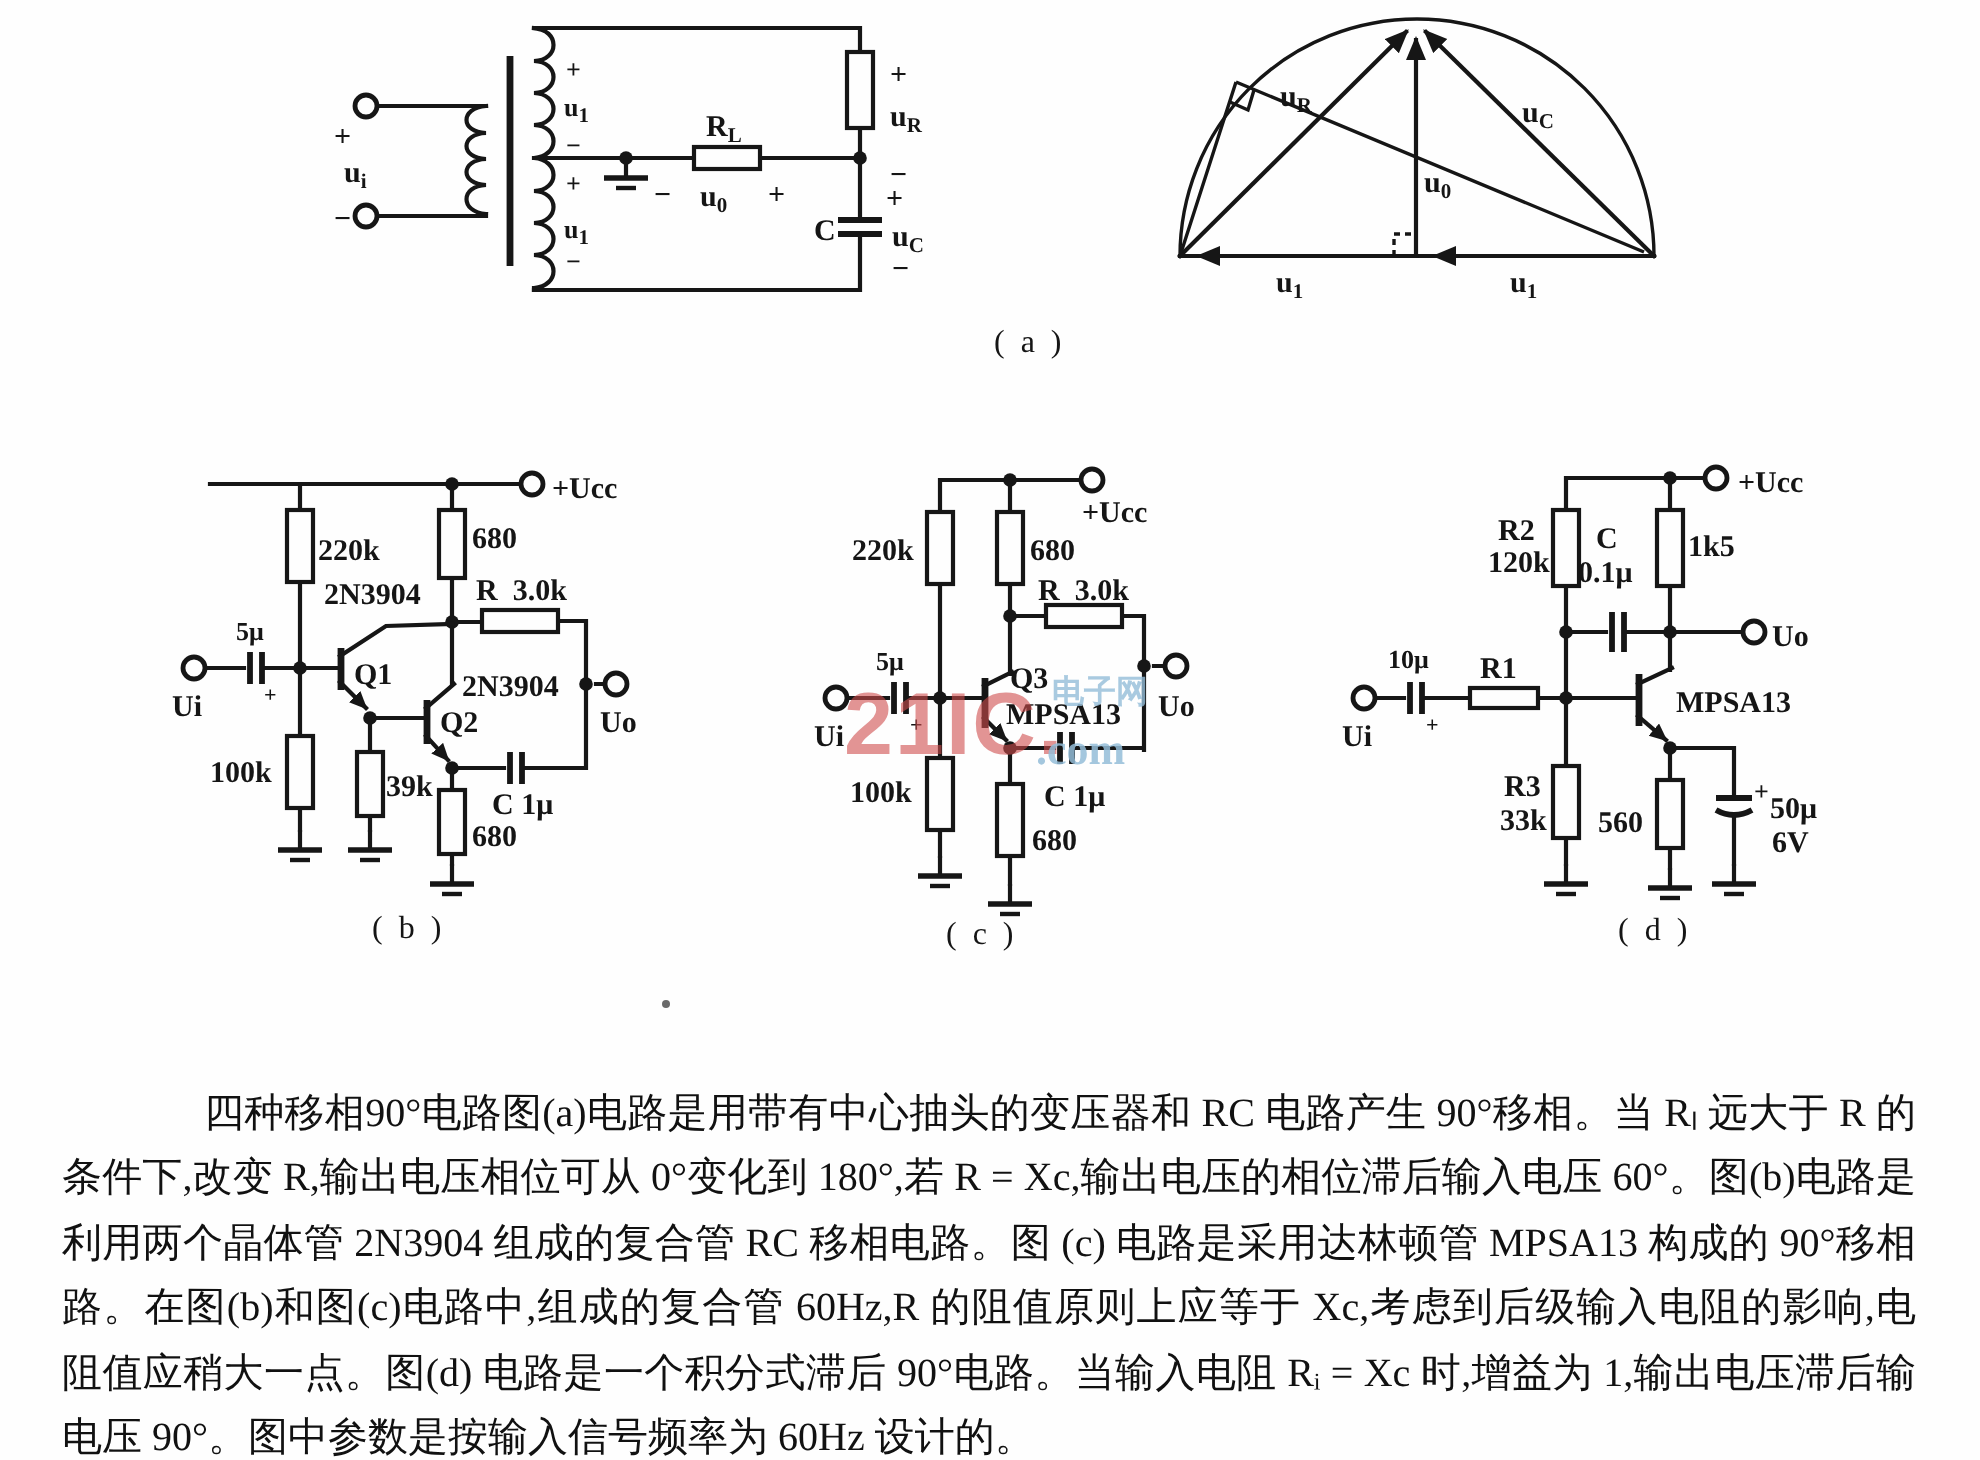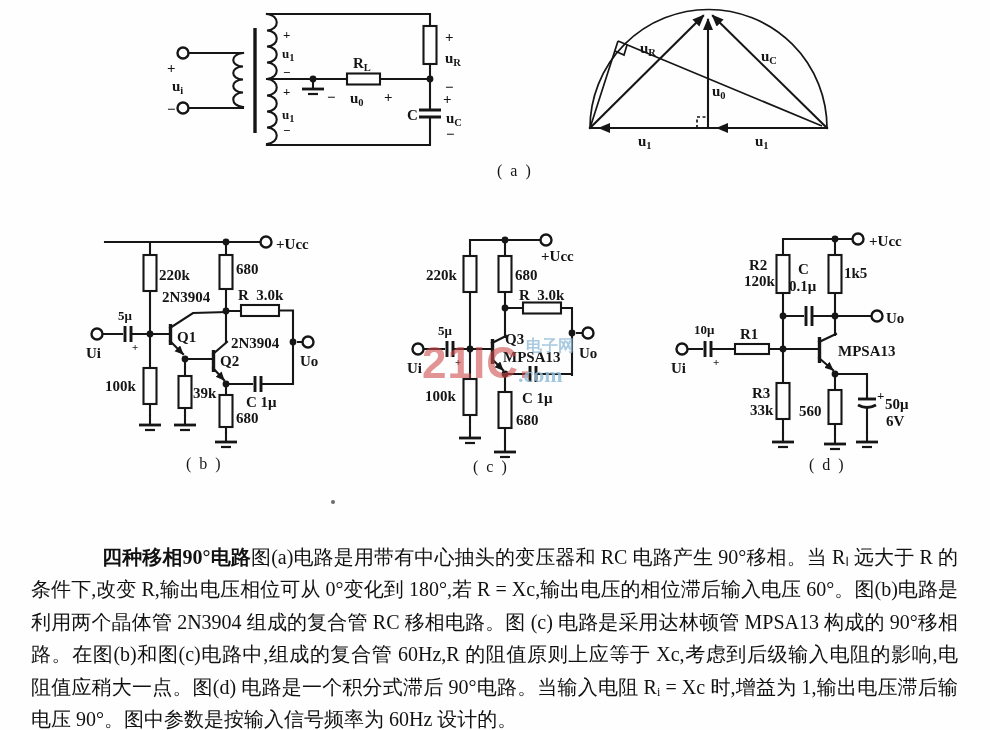--- a/index.html
+++ b/index.html
@@ -15,21 +15,21 @@
   .lbl{font-family:"Liberation Serif",serif;font-weight:bold;font-size:15px;fill:#151515;white-space:pre;}
   .lbl-sm{font-family:"Liberation Serif",serif;font-weight:bold;font-size:13px;fill:#151515;white-space:pre;}
   .lbl-xs{font-family:"Liberation Serif",serif;font-weight:bold;font-size:11px;fill:#151515;}
   .sub{font-size:10.5px;}
   .figlab{font-family:"Liberation Serif",serif;font-size:16px;fill:#151515;letter-spacing:2px;}
   .caption{position:absolute;left:31px;top:541px;width:927px;
            font-size:20px;line-height:32.4px;color:#111;}
   .cap-line{text-align:justify;text-align-last:justify;height:32.4px;overflow:hidden;}
   .cap-line.last{text-align-last:left;}
   .cap-line.first{text-indent:71px;}
-  .cap-head{font-weight:bold;}
+  .cap-head{font-weight:normal;}
   .watermark{position:absolute;left:422px;top:336px;width:175px;height:62px;pointer-events:none;}
   .wm-brand{position:absolute;left:0;top:2px;font-family:"Liberation Sans",sans-serif;
             font-weight:bold;font-size:44px;letter-spacing:1px;color:rgba(206,76,76,0.60);}
   .wm-cn{position:absolute;left:104px;top:0px;font-size:16px;font-weight:bold;
          color:rgba(148,189,216,0.80);}
   .wm-com{position:absolute;left:96px;top:26px;font-family:"Liberation Serif",serif;
           font-weight:bold;font-size:22px;color:rgba(148,189,216,0.85);}
   .stray-dot{position:absolute;left:331px;top:500px;width:4px;height:4px;border-radius:50%;
              background:#6a6a6a;}
 </style>

